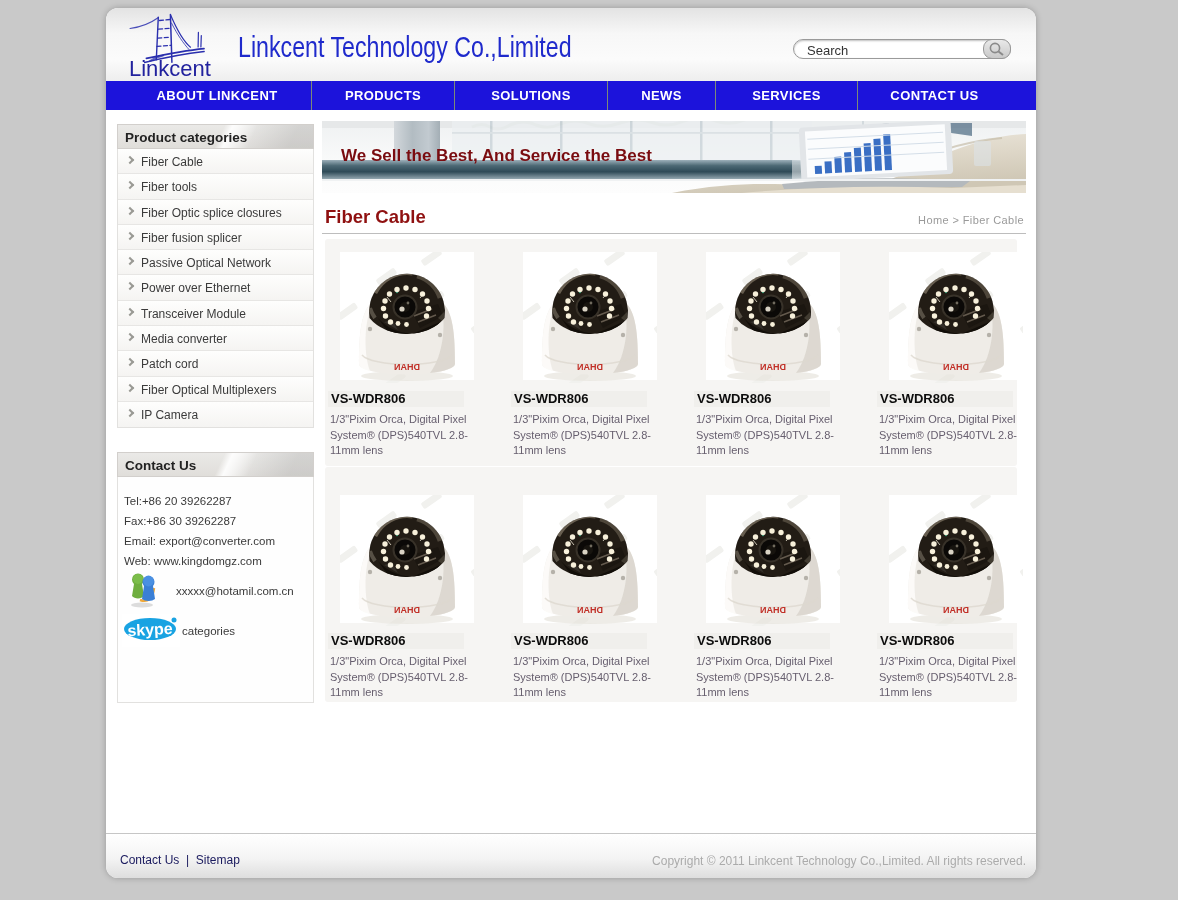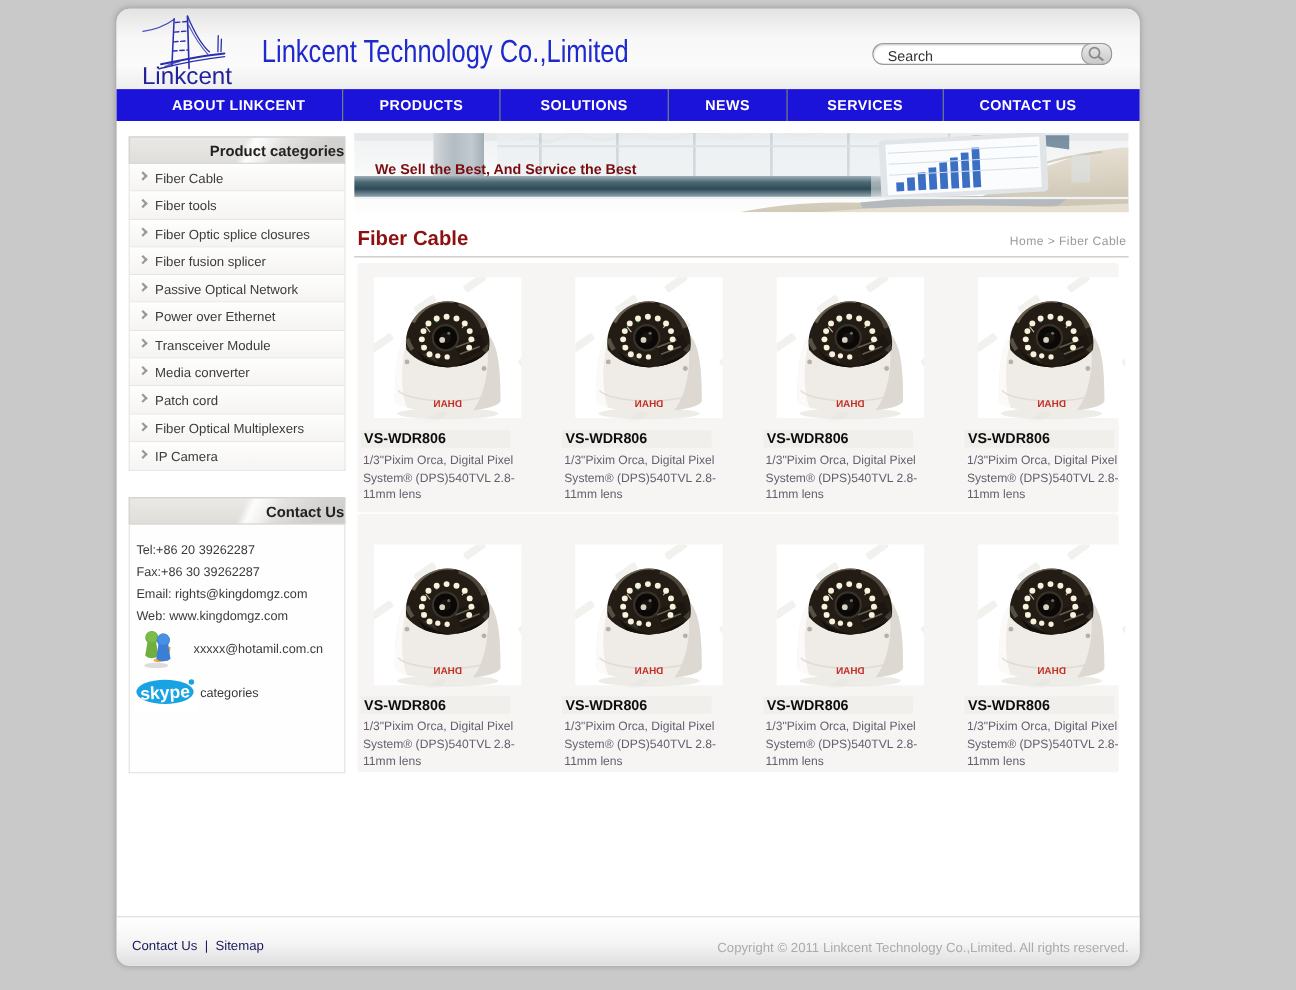--- a/index.html
+++ b/index.html
@@ -11,33 +11,33 @@
 #title { position:absolute; left:132px; top:23px; font-size:29px; font-weight:normal; color:#1f2acc; transform:scaleX(0.8); transform-origin:0 0; white-space:nowrap; }
 #search { position:absolute; left:687px; top:31px; width:218px; height:20px; background:#ffffff; border:1px solid #9a9a9a; border-radius:10px; box-shadow:inset 0 1px 2px rgba(0,0,0,0.25); }
 #search .txt { position:absolute; left:13px; top:3px; font-size:13px; color:#333; }
 #search .btn { position:absolute; right:-1px; top:-1px; width:28px; height:20px; border:1px solid #999; border-radius:9px; background:linear-gradient(180deg,#e9e9e9,#c9c9c9); }
 
 #nav { position:absolute; left:0; top:73px; width:930px; height:29px; background:#1c13db; display:flex; }
 #nav .item { position:relative; height:29px; line-height:29px; text-align:center; color:#ffffff; font-weight:bold; font-size:13px; letter-spacing:0.4px; }
 #nav .item + .item { border-left:1px solid #7b8a78; }
 
 .sideblock { position:absolute; left:11px; width:197px; }
-.sidehead { height:25px; line-height:25px; padding-left:7px; font-size:13.5px; font-weight:bold; color:#222; background-image:linear-gradient(115deg, rgba(255,255,255,0) 52%, rgba(255,255,255,0.9) 56%, rgba(255,255,255,0.2) 68%),linear-gradient(115deg, rgba(0,0,0,0) 58%, rgba(0,0,0,0.14) 88%),linear-gradient(180deg,#eae9e7,#e0deda); background-color:#e4e3e1; border:1px solid #d2cfcc;text-align:right; }
+.sidehead { height:25px; line-height:25px; padding-left:7px; font-size:13.5px; font-weight:bold; color:#222; background-image:linear-gradient(115deg, rgba(255,255,255,0) 52%, rgba(255,255,255,0.9) 56%, rgba(255,255,255,0.2) 68%),linear-gradient(115deg, rgba(0,0,0,0) 58%, rgba(0,0,0,0.14) 88%),linear-gradient(180deg,#eae9e7,#e0deda); background-color:#e4e3e1; border:1px solid #d2cfcc; }
 #cats { top:116px; }
 #cats ul { list-style:none; border:1px solid #e2e1df; border-top:none; background:#fbfbfa; }
 #cats li { height:25.3px; border-bottom:1px solid #e7e6e4; font-size:12px; color:#3b3b3b; position:relative; line-height:26px; padding-left:23px; background:linear-gradient(180deg,#fefefd,#f5f4f2); }
 #cats li:last-child { border-bottom:none; }
 #cats li .arr { position:absolute; left:9px; top:8px; width:6px; height:6px; border-right:2px solid #9a9a94; border-top:2px solid #9a9a94; transform:rotate(45deg); }
 #contact { top:444px; }
 #contact .cbody { border:1px solid #e2e1df; border-top:none; background:#fefefe; height:226px; position:relative; font-size:11.5px; color:#3a3a3a; }
 #contact .line { position:absolute; left:6px; }
 
 #main { position:absolute; left:216px; top:113px; width:704px; }
 #banner { position:absolute; left:0; top:0; width:704px; height:72px; }
-#bannertext { position:absolute; left:19px; top:25px; font-size:13px; font-weight:bold; color:#7a0c10; white-space:nowrap; }
+#bannertext { position:absolute; left:19px; top:25px; font-size:17px; font-weight:bold; color:#7a0c10; white-space:nowrap; }
 #pagetitle { position:absolute; left:3px; top:85px; font-size:18.5px; font-weight:bold; color:#8f1010; }
 #crumb { position:absolute; right:2px; top:93px; font-size:11px; color:#9a9a9a; letter-spacing:0.4px;}
 #rule { position:absolute; left:0; top:112px; width:704px; height:1px; background:#bdbdbd; }
 .prow { position:absolute; left:3px; width:692px; background:#f6f5f3; border-radius:3px; }
 #row1 { top:118px; height:227px; }
 #row2 { top:346px; height:235px; }
 .cell { position:absolute; width:180px; }
 .photo { position:absolute; left:12px; top:13px; width:134px; height:128px; background:#ffffff; }
 .ptitle { position:absolute; left:0px; width:136px; height:16px; background:#f0efec; font-size:13px; font-weight:bold; color:#0c0c0c; line-height:16px; padding-left:3px; }
 .pdesc  { position:absolute; left:2px; width:150px; font-size:11px; color:#665e6e; line-height:15.7px; }
@@ -111,21 +111,21 @@
       <li><span class="arr"></span>Fiber Optical Multiplexers</li>
       <li><span class="arr"></span>IP Camera</li>
     </ul>
   </div>
 
   <div id="contact" class="sideblock">
     <div class="sidehead">Contact Us</div>
     <div class="cbody">
       <div class="line" style="top:18px;">Tel:+86 20 39262287</div>
       <div class="line" style="top:38px;">Fax:+86 30 39262287</div>
-      <div class="line" style="top:58px;">Email: rights@kingdomgz.com</div>
+      <div class="line" style="top:58px;">Email: export@converter.com</div>
       <div class="line" style="top:78px;">Web: www.kingdomgz.com</div>
       <div class="line" style="top:93px; left:10px;">
         <svg width="31" height="38" viewBox="0 0 31 38">
           <ellipse cx="14" cy="35" rx="11" ry="2.5" fill="#dcdcdc"></ellipse>
           <path d="M6 14 a6 6 0 1 1 8 0 l2 12 a7 5 0 0 1 -12 0 Z" fill="#6fae3f"></path>
           <circle cx="10" cy="9" r="5" fill="#7bbd4a"></circle>
           <path d="M12 30 q 12 4 14 -12" fill="none" stroke="#f0a93a" stroke-width="2.5"></path>
           <path d="M16 16 a6 6 0 1 1 9 0 l2 13 a8 5 0 0 1 -13 0 Z" fill="#3a7fd5"></path>
           <circle cx="20.5" cy="11" r="5.4" fill="#4a90e2"></circle>
         </svg>

